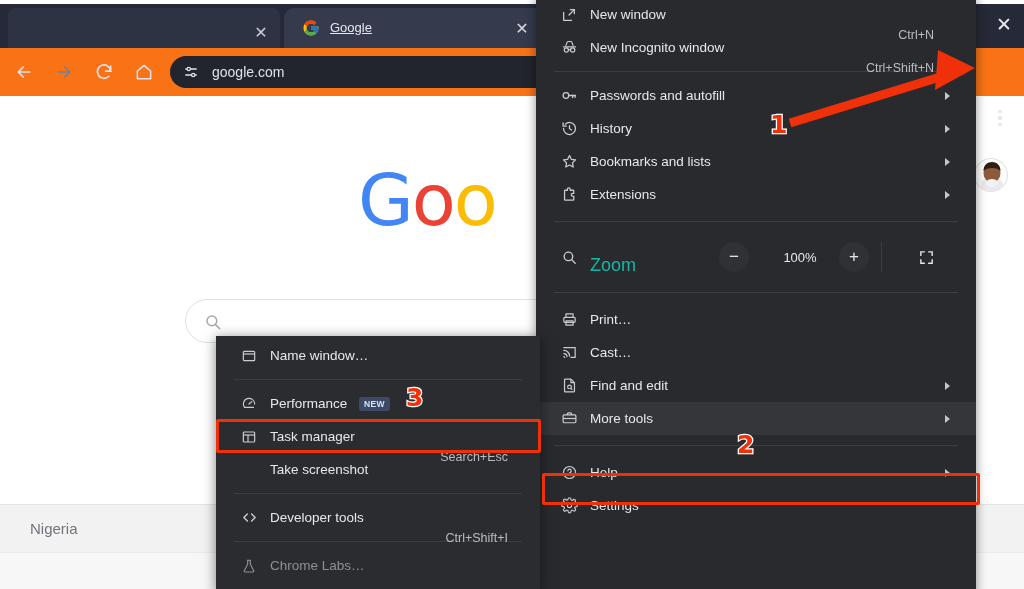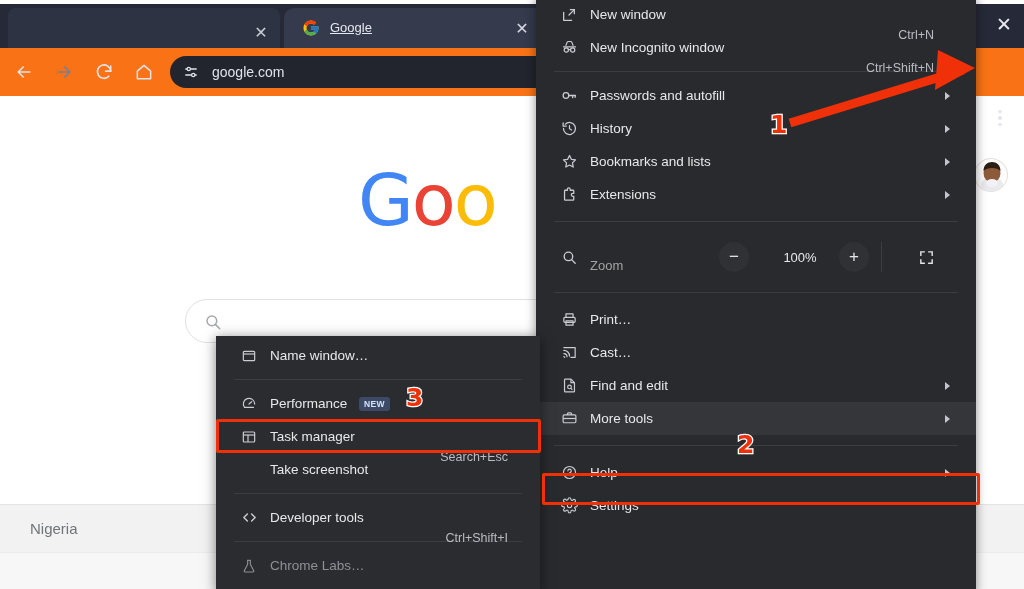--- a/index.html
+++ b/index.html
@@ -131,21 +131,21 @@
   }
   .mi.dim .lbl { color: #8d9095; }
   .mi.dim .ico { color: #8d9095; }
   .sep { height: 1px; background: #3c3d40; margin: 7px 18px; }
   .sep-tall { height: 1px; background: #3c3d40; margin: 10px 18px; }
 
   
   .zoom-row { position: relative; height: 50px; display: flex; align-items: center; }
   .zoom-row .ico { position: absolute; left: 24px; width: 18px; height: 18px; color: #c9ccd1;
     display:flex; align-items:center; justify-content:center;}
-  .zoom-row .lbl { position: absolute; left: 54px; color: #a3a3a3; font-size: 13px; margin-top: 16px; }
+  .zoom-row .lbl { position: absolute; left: 54px; color: #14b8a6; font-size: 18px; margin-top: 16px; }
   .zbtn {
     position: absolute; width: 30px; height: 30px; border-radius: 50%;
     display: flex; align-items: center; justify-content: center;
     color: #e3e5e8; font-size: 17px; cursor: pointer; background: #303134;
   }
   .zlevel { position: absolute; left: 238px; width: 52px; text-align: center;
     color: #e6e8ea; font-size: 13px; }
   .zdiv { position: absolute; left: 345px; top: 10px; width: 1px; height: 30px; background: #3c3d40; }
   .zfull { position: absolute; left: 374px; width: 32px; height: 32px; border-radius: 50%;
     display: flex; align-items: center; justify-content: center; cursor: pointer; }

